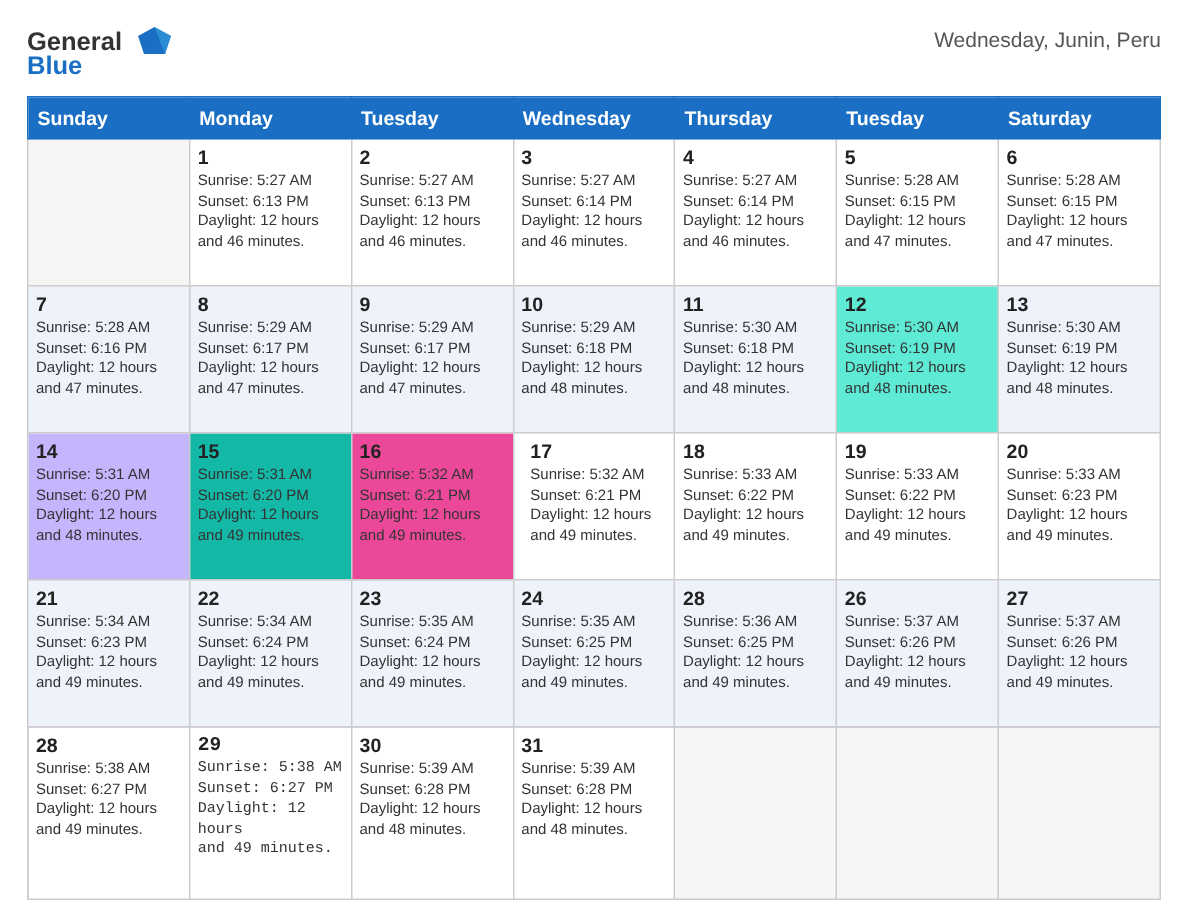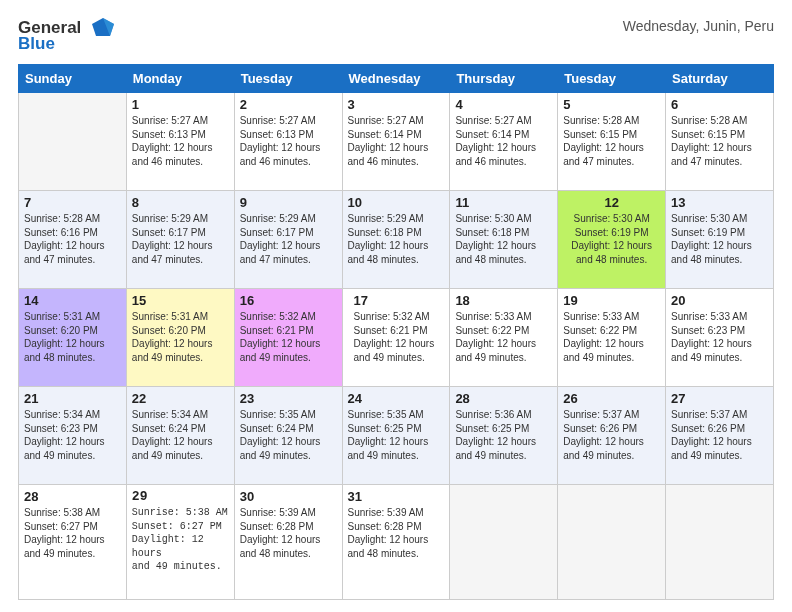--- a/index.html
+++ b/index.html
@@ -191,21 +191,21 @@
 Daylight: 12 hours
 and 48 minutes.</div>
           </td>
           <td style="background: rgb(238, 242, 250);">
             <span class="day-number">11</span>
             <div class="day-info" style="white-space: pre-line;">Sunrise: 5:30 AM
 Sunset: 6:18 PM
 Daylight: 12 hours
 and 48 minutes.</div>
           </td>
-          <td style="background: #bef264; text-align: center;">
+          <td style="background: #5eead4;">
             <span class="day-number">12</span>
             <div class="day-info" style="white-space: pre-line;">Sunrise: 5:30 AM
 Sunset: 6:19 PM
 Daylight: 12 hours
 and 48 minutes.</div>
           </td>
           <td style="background: rgb(238, 242, 250);">
             <span class="day-number">13</span>
             <div class="day-info" style="white-space: pre-line;">Sunrise: 5:30 AM
 Sunset: 6:19 PM
@@ -214,28 +214,28 @@
           </td>
         </tr>
         <tr style="background: rgb(255, 255, 255);">
           <td style="background: #c4b5fd;">
             <span class="day-number">14</span>
             <div class="day-info" style="white-space: pre-line;">Sunrise: 5:31 AM
 Sunset: 6:20 PM
 Daylight: 12 hours
 and 48 minutes.</div>
           </td>
-          <td style="background: #fef9c3;">
+          <td style="background: #14b8a6;">
             <span class="day-number">15</span>
             <div class="day-info" style="white-space: pre-line;">Sunrise: 5:31 AM
 Sunset: 6:20 PM
 Daylight: 12 hours
 and 49 minutes.</div>
           </td>
-          <td style="background: #f0abfc;">
+          <td style="background: #ec4899;">
             <span class="day-number">16</span>
             <div class="day-info" style="white-space: pre-line;">Sunrise: 5:32 AM
 Sunset: 6:21 PM
 Daylight: 12 hours
 and 49 minutes.</div>
           </td>
           <td style="background: rgb(255, 255, 255); padding-left: 11px;">
             <span class="day-number">17</span>
             <div class="day-info" style="white-space: pre-line;">Sunrise: 5:32 AM
 Sunset: 6:21 PM

